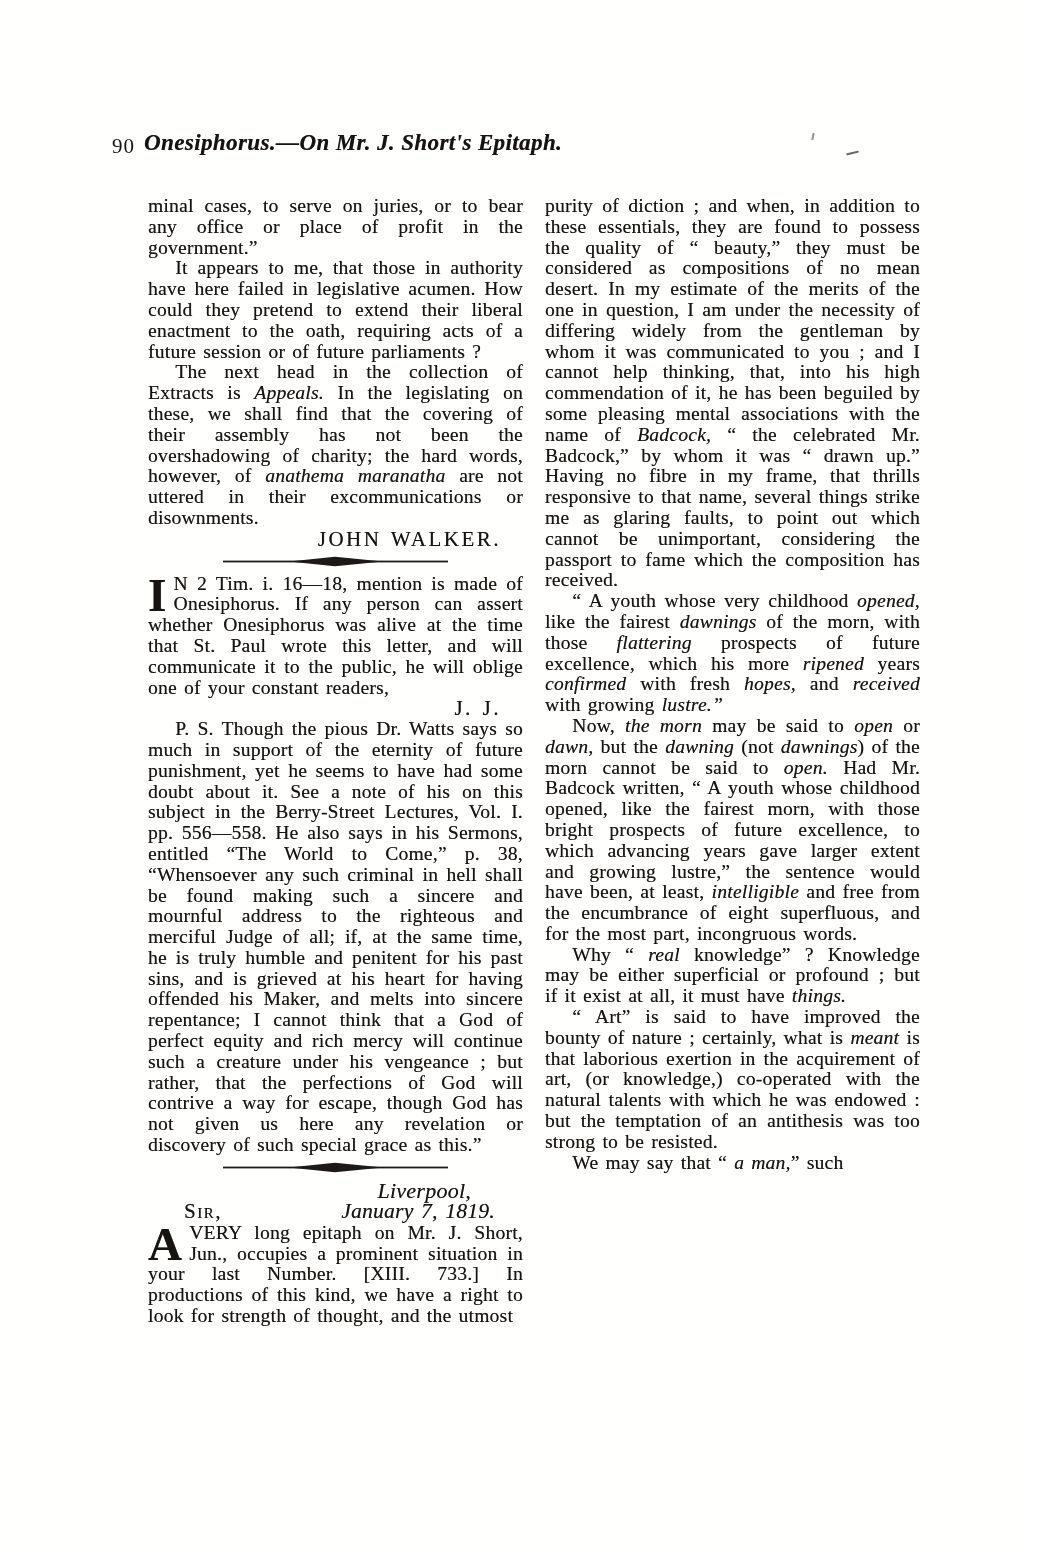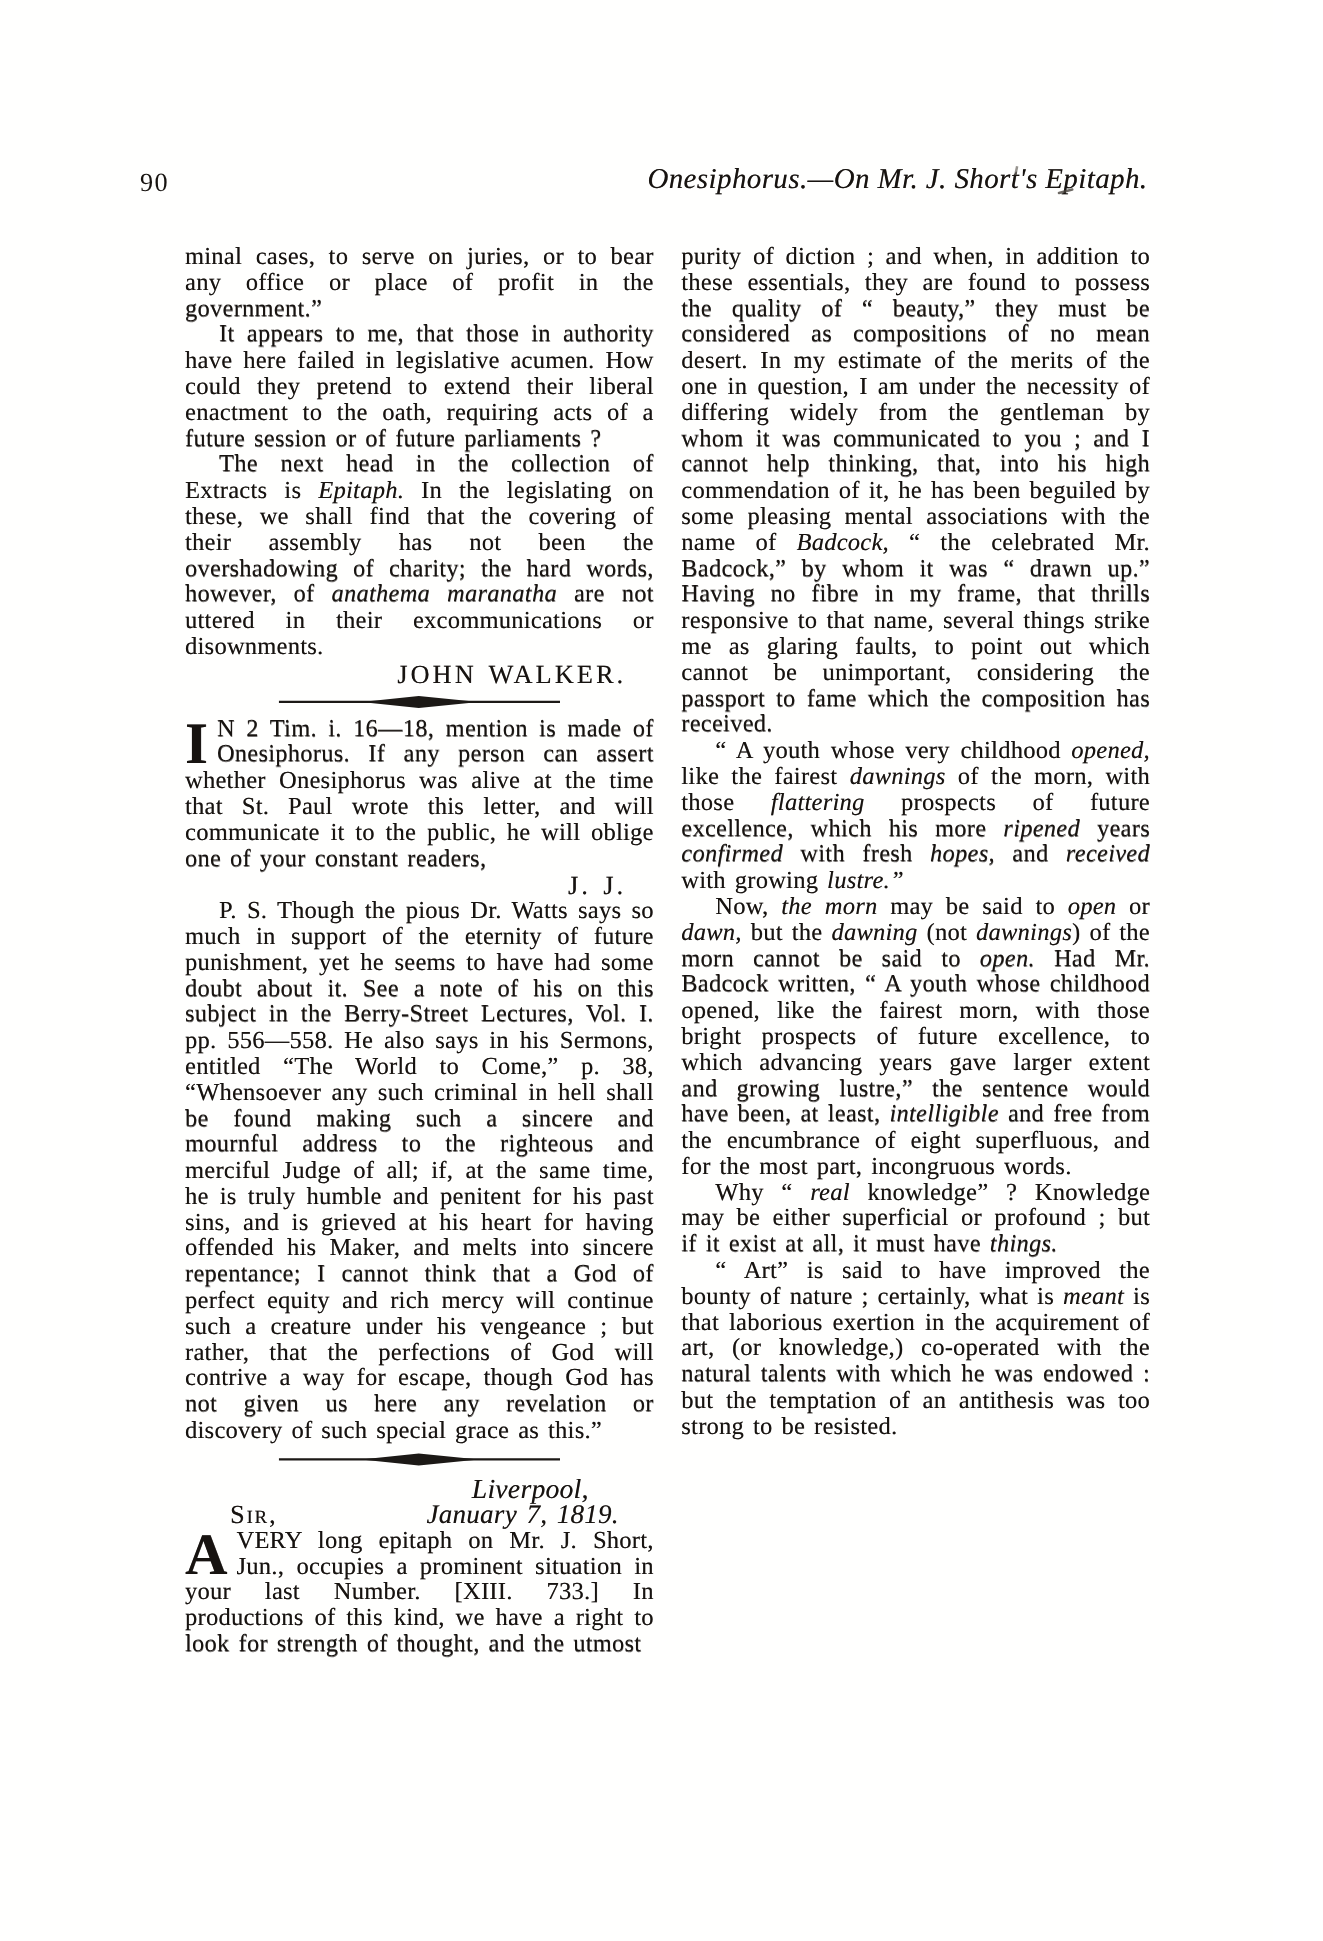--- a/index.html
+++ b/index.html
@@ -15,23 +15,23 @@
   .page-number{
     position:absolute;
     left:112px; top:134px;
     font-size:21px;
     letter-spacing:1px;
   }
   .running-title{
     position:absolute;
     left:144px; top:130px;
     width:774px;
-    text-align:right;
+    text-align:left;
     font-style:italic;
-    font-weight:normal;
+    font-weight:bold;
     font-size:23px;
     letter-spacing:0.4px;
     text-shadow:0.2px 0.2px 0.4px rgba(23,19,16,0.65);
   }
   .speck-dash{
     position:absolute; left:846px; top:152px;
     width:13px; height:2px; background:#4a453f;
     transform:rotate(-14deg); border-radius:1px; opacity:0.8;
   }
   .speck-tick{
@@ -108,21 +108,21 @@
 
 <div class="page">
   <div class="page-number">90</div>
   <div class="running-title">Onesiphorus.—On Mr. J. Short's Epitaph.</div>
   <div class="speck-tick"></div>
   <div class="speck-dash"></div>
   <div class="columns">
     <div class="column">
         <p class="para"><span>minal cases, to serve on juries, or to bear any office or place of profit in the government.”</span></p>
         <p class="para indent"><span>It appears to me, that those in authority have here failed in legislative acumen.  How could they pretend to extend their liberal enactment to the oath, requiring acts of a future session or of future parliaments ?</span></p>
-        <p class="para indent"><span>The next head in the collection of Extracts is </span><em>Epitaph.</em><span>  In the legislating on these, we shall find that the covering of their assembly has not been the overshadowing of charity; the hard words, however, of </span><em>anathema maranatha</em><span> are not uttered in their excommunications or disownments.</span></p>
+        <p class="para indent"><span>The next head in the collection of Extracts is </span><em>Appeals.</em><span>  In the legislating on these, we shall find that the covering of their assembly has not been the overshadowing of charity; the hard words, however, of </span><em>anathema maranatha</em><span> are not uttered in their excommunications or disownments.</span></p>
         <p class="signature">JOHN WALKER.</p>
         <div class="divider">
           <svg width="225" height="11" viewBox="0 0 225 11">
             <rect x="0" y="4.6" width="225" height="1.8" fill="#1c1916"></rect>
             <polygon points="66,5.5 112,0.7 160,5.5 112,10.3" fill="#1c1916"></polygon>
           </svg>
         </div>
         <p class="para"><span class="dropcap">I</span><span>N 2 Tim. i. 16—18, mention is made of Onesiphorus.  If any person can assert whether Onesiphorus was alive at the time that St. Paul wrote this letter, and will communicate it to the public, he will oblige one of your constant readers,</span></p>
         <p class="signature">J. J.</p>
         <p class="para indent"><span>P. S. Though the pious Dr. Watts says so much in support of the eternity of future punishment, yet he seems to have had some doubt about it. See a note of his on this subject in the Berry-Street Lectures, Vol. I. pp. 556—558.  He also says in his Sermons, entitled “The World to Come,” p. 38, “Whensoever any such criminal in hell shall be found making such a sincere and mournful address to the righteous and merciful Judge of all; if, at the same time, he is truly humble and penitent for his past sins, and is grieved at his heart for having offended his Maker, and melts into sincere repentance; I cannot think that a God of perfect equity and rich mercy will continue such a creature under his vengeance ; but rather, that the perfections of God will contrive a way for escape, though God has not given us here any revelation or discovery of such special grace as this.”</span></p>
@@ -140,15 +140,16 @@
           </div>
         </div>
         <p class="para"><span class="dropcap">A</span><span>VERY long epitaph on Mr. J. Short, Jun., occupies a prominent situation in your last Number. [XIII. 733.]  In productions of this kind, we have a right to look for strength of thought, and the utmost</span></p>
       </div>
     <div class="column">
         <p class="para"><span>purity of diction ; and when, in addition to these essentials, they are found to possess the quality of “ beauty,” they must be considered as compositions of no mean desert.  In my estimate of the merits of the one in question, I am under the necessity of differing widely from the gentleman by whom it was communicated to you ; and I cannot help thinking, that, into his high commendation of it, he has been beguiled by some pleasing mental associations with the name of </span><em>Badcock,</em><span> “ the celebrated Mr. Badcock,” by whom it was “ drawn up.”  Having no fibre in my frame, that thrills responsive to that name, several things strike me as glaring faults, to point out which cannot be unimportant, considering the passport to fame which the composition has received.</span></p>
         <p class="para indent"><span>“ A youth whose very childhood </span><em>opened,</em><span> like the fairest </span><em>dawnings</em><span> of the morn, with those </span><em>flattering</em><span> prospects of future excellence, which his more </span><em>ripened</em><span> years </span><em>confirmed</em><span> with fresh </span><em>hopes,</em><span> and </span><em>received</em><span> with growing </span><em>lustre.”</em></p>
         <p class="para indent"><span>Now, </span><em>the morn</em><span> may be said to </span><em>open</em><span> or </span><em>dawn,</em><span> but the </span><em>dawning</em><span> (not </span><em>dawnings</em><span>) of the morn cannot be said to </span><em>open.</em><span>  Had Mr. Badcock written, “ A youth whose childhood opened, like the fairest morn, with those bright prospects of future excellence, to which advancing years gave larger extent and growing lustre,” the sentence would have been, at least, </span><em>intelligible</em><span> and free from the encumbrance of eight superfluous, and for the most part, incongruous words.</span></p>
         <p class="para indent"><span>Why “ </span><em>real</em><span> knowledge” ?   Knowledge may be either superficial or profound ; but if it exist at all, it must have </span><em>things.</em></p>
         <p class="para indent"><span>“ Art” is said to have improved the bounty of nature ; certainly, what is </span><em>meant</em><span> is that laborious exertion in the acquirement of art, (or knowledge,) co-operated with the natural talents with which he was endowed : but the temptation of an antithesis was too strong to be resisted.</span></p>
+        <p class="para indent"><span>We may say that “ </span><em>a man,</em><span>” such</span></p>
       </div>
   </div>
 </div>
 
 </body></html>

